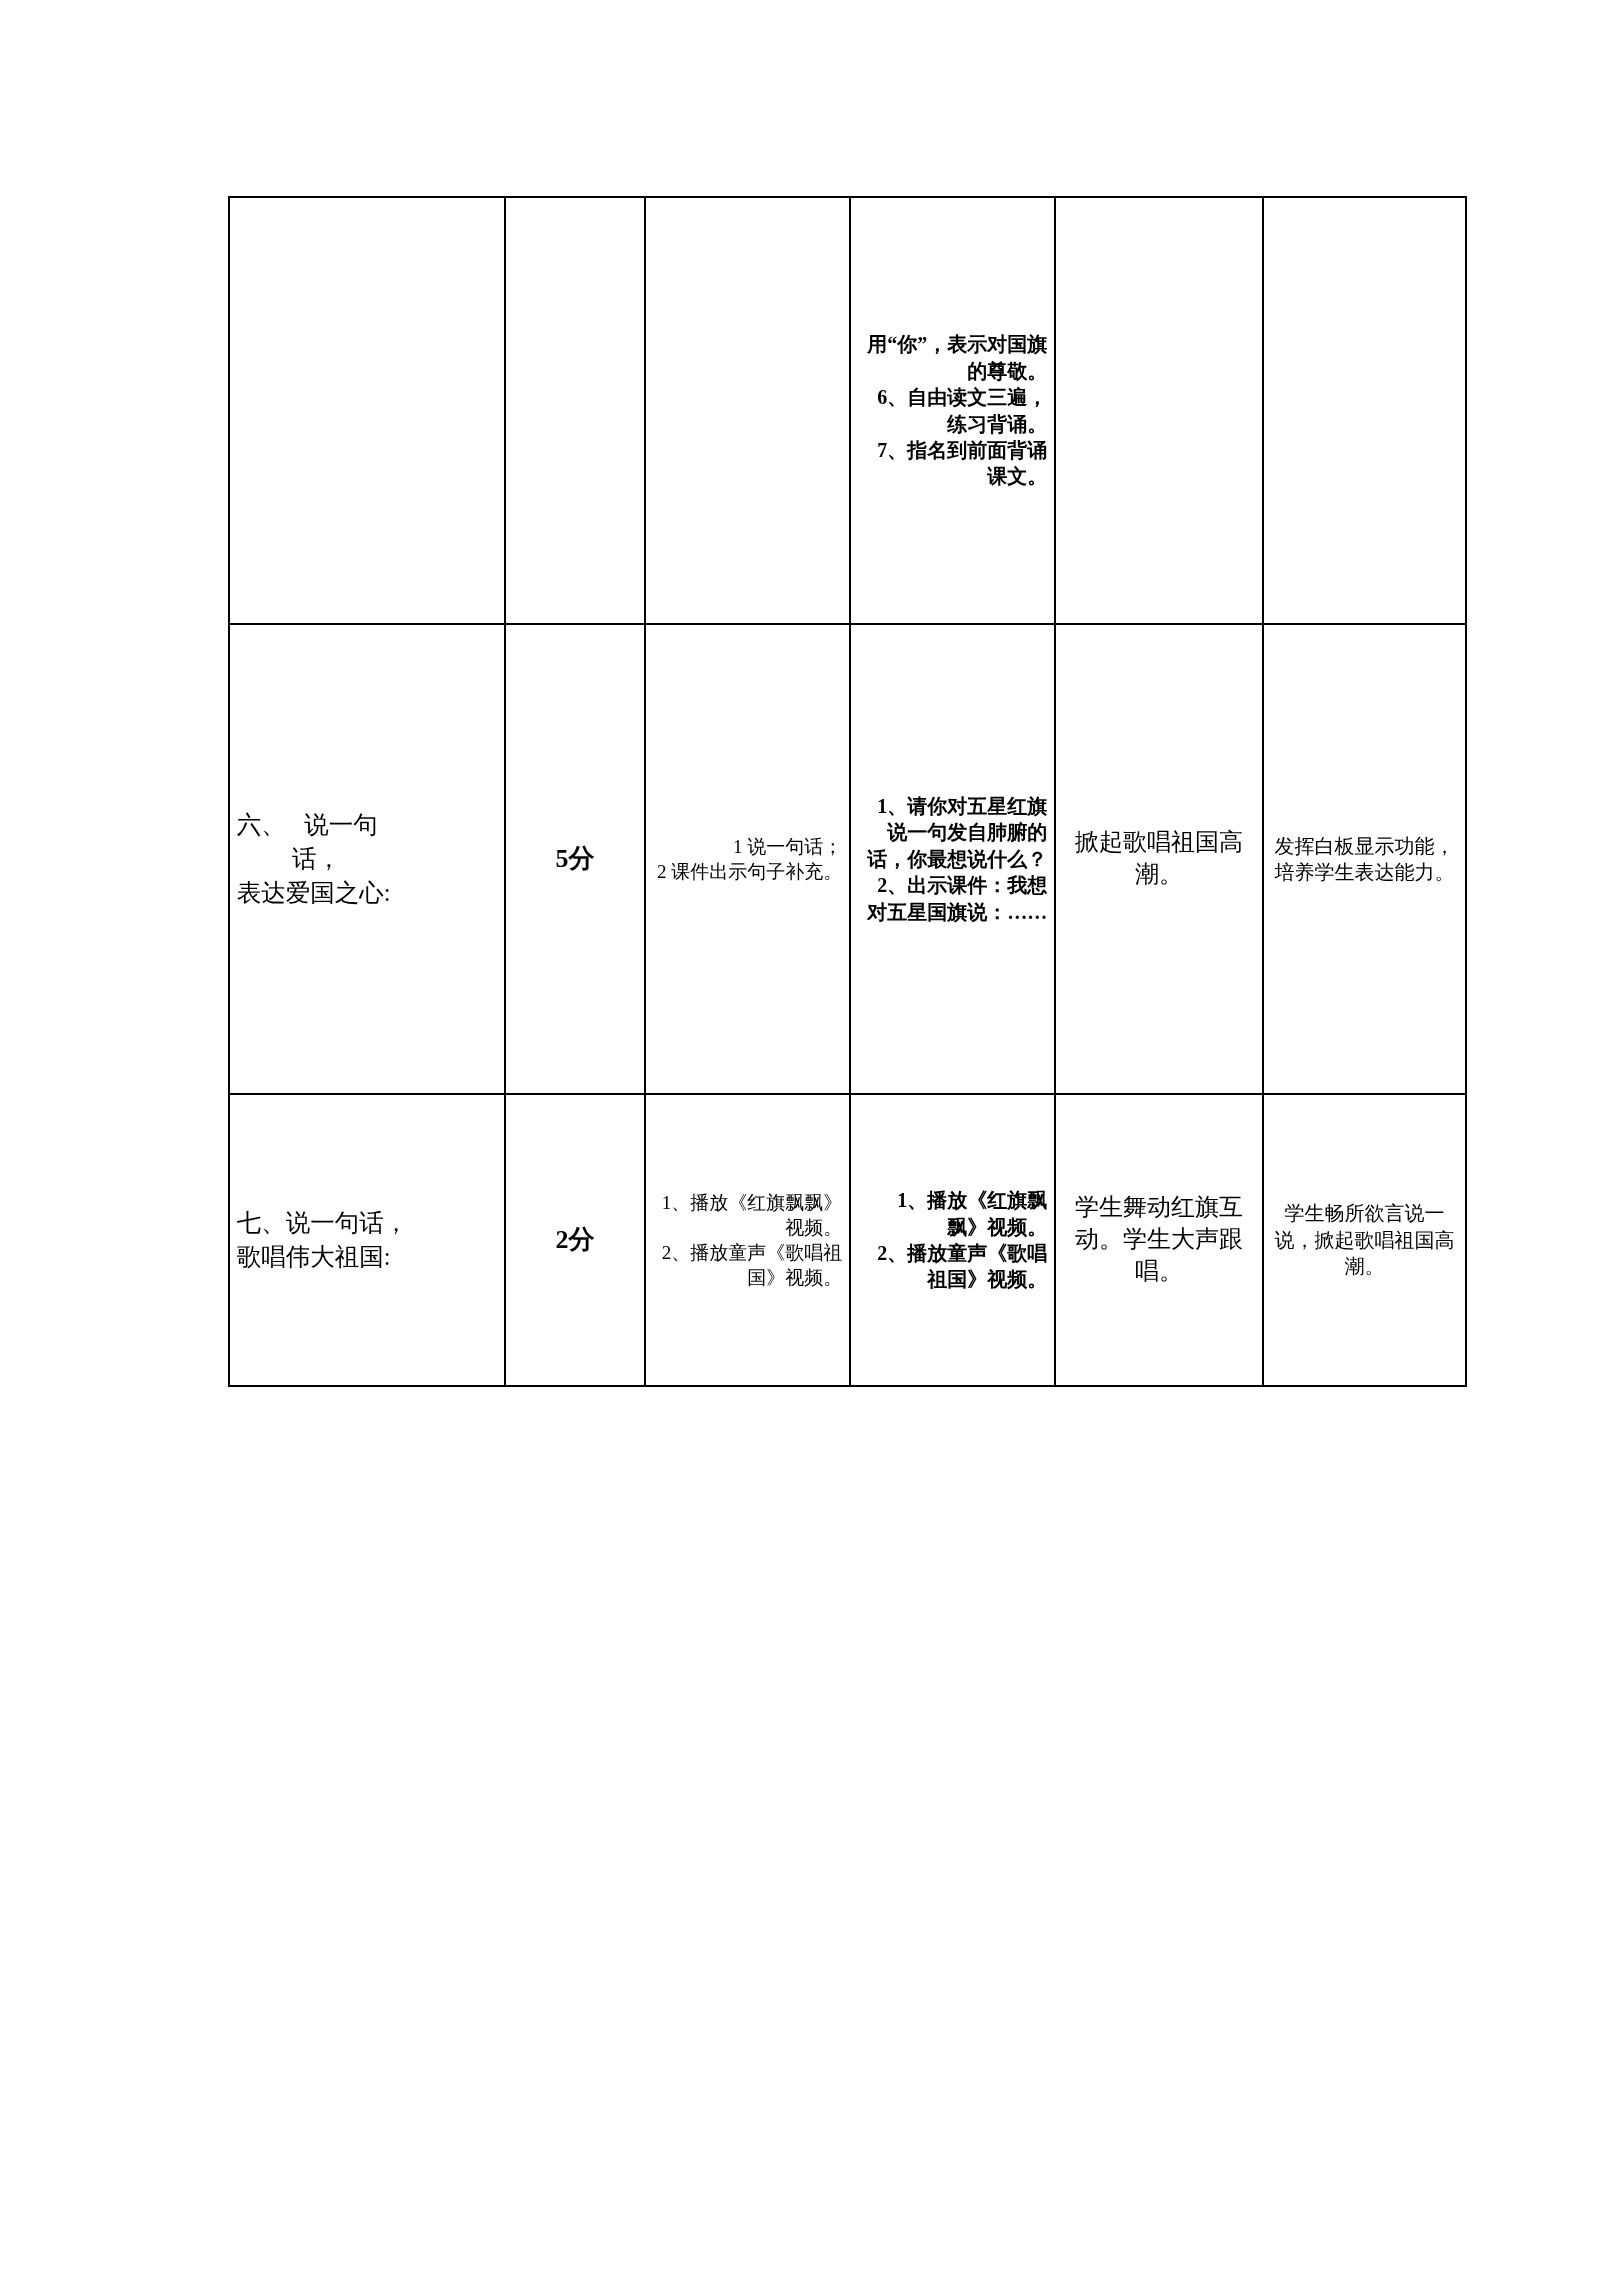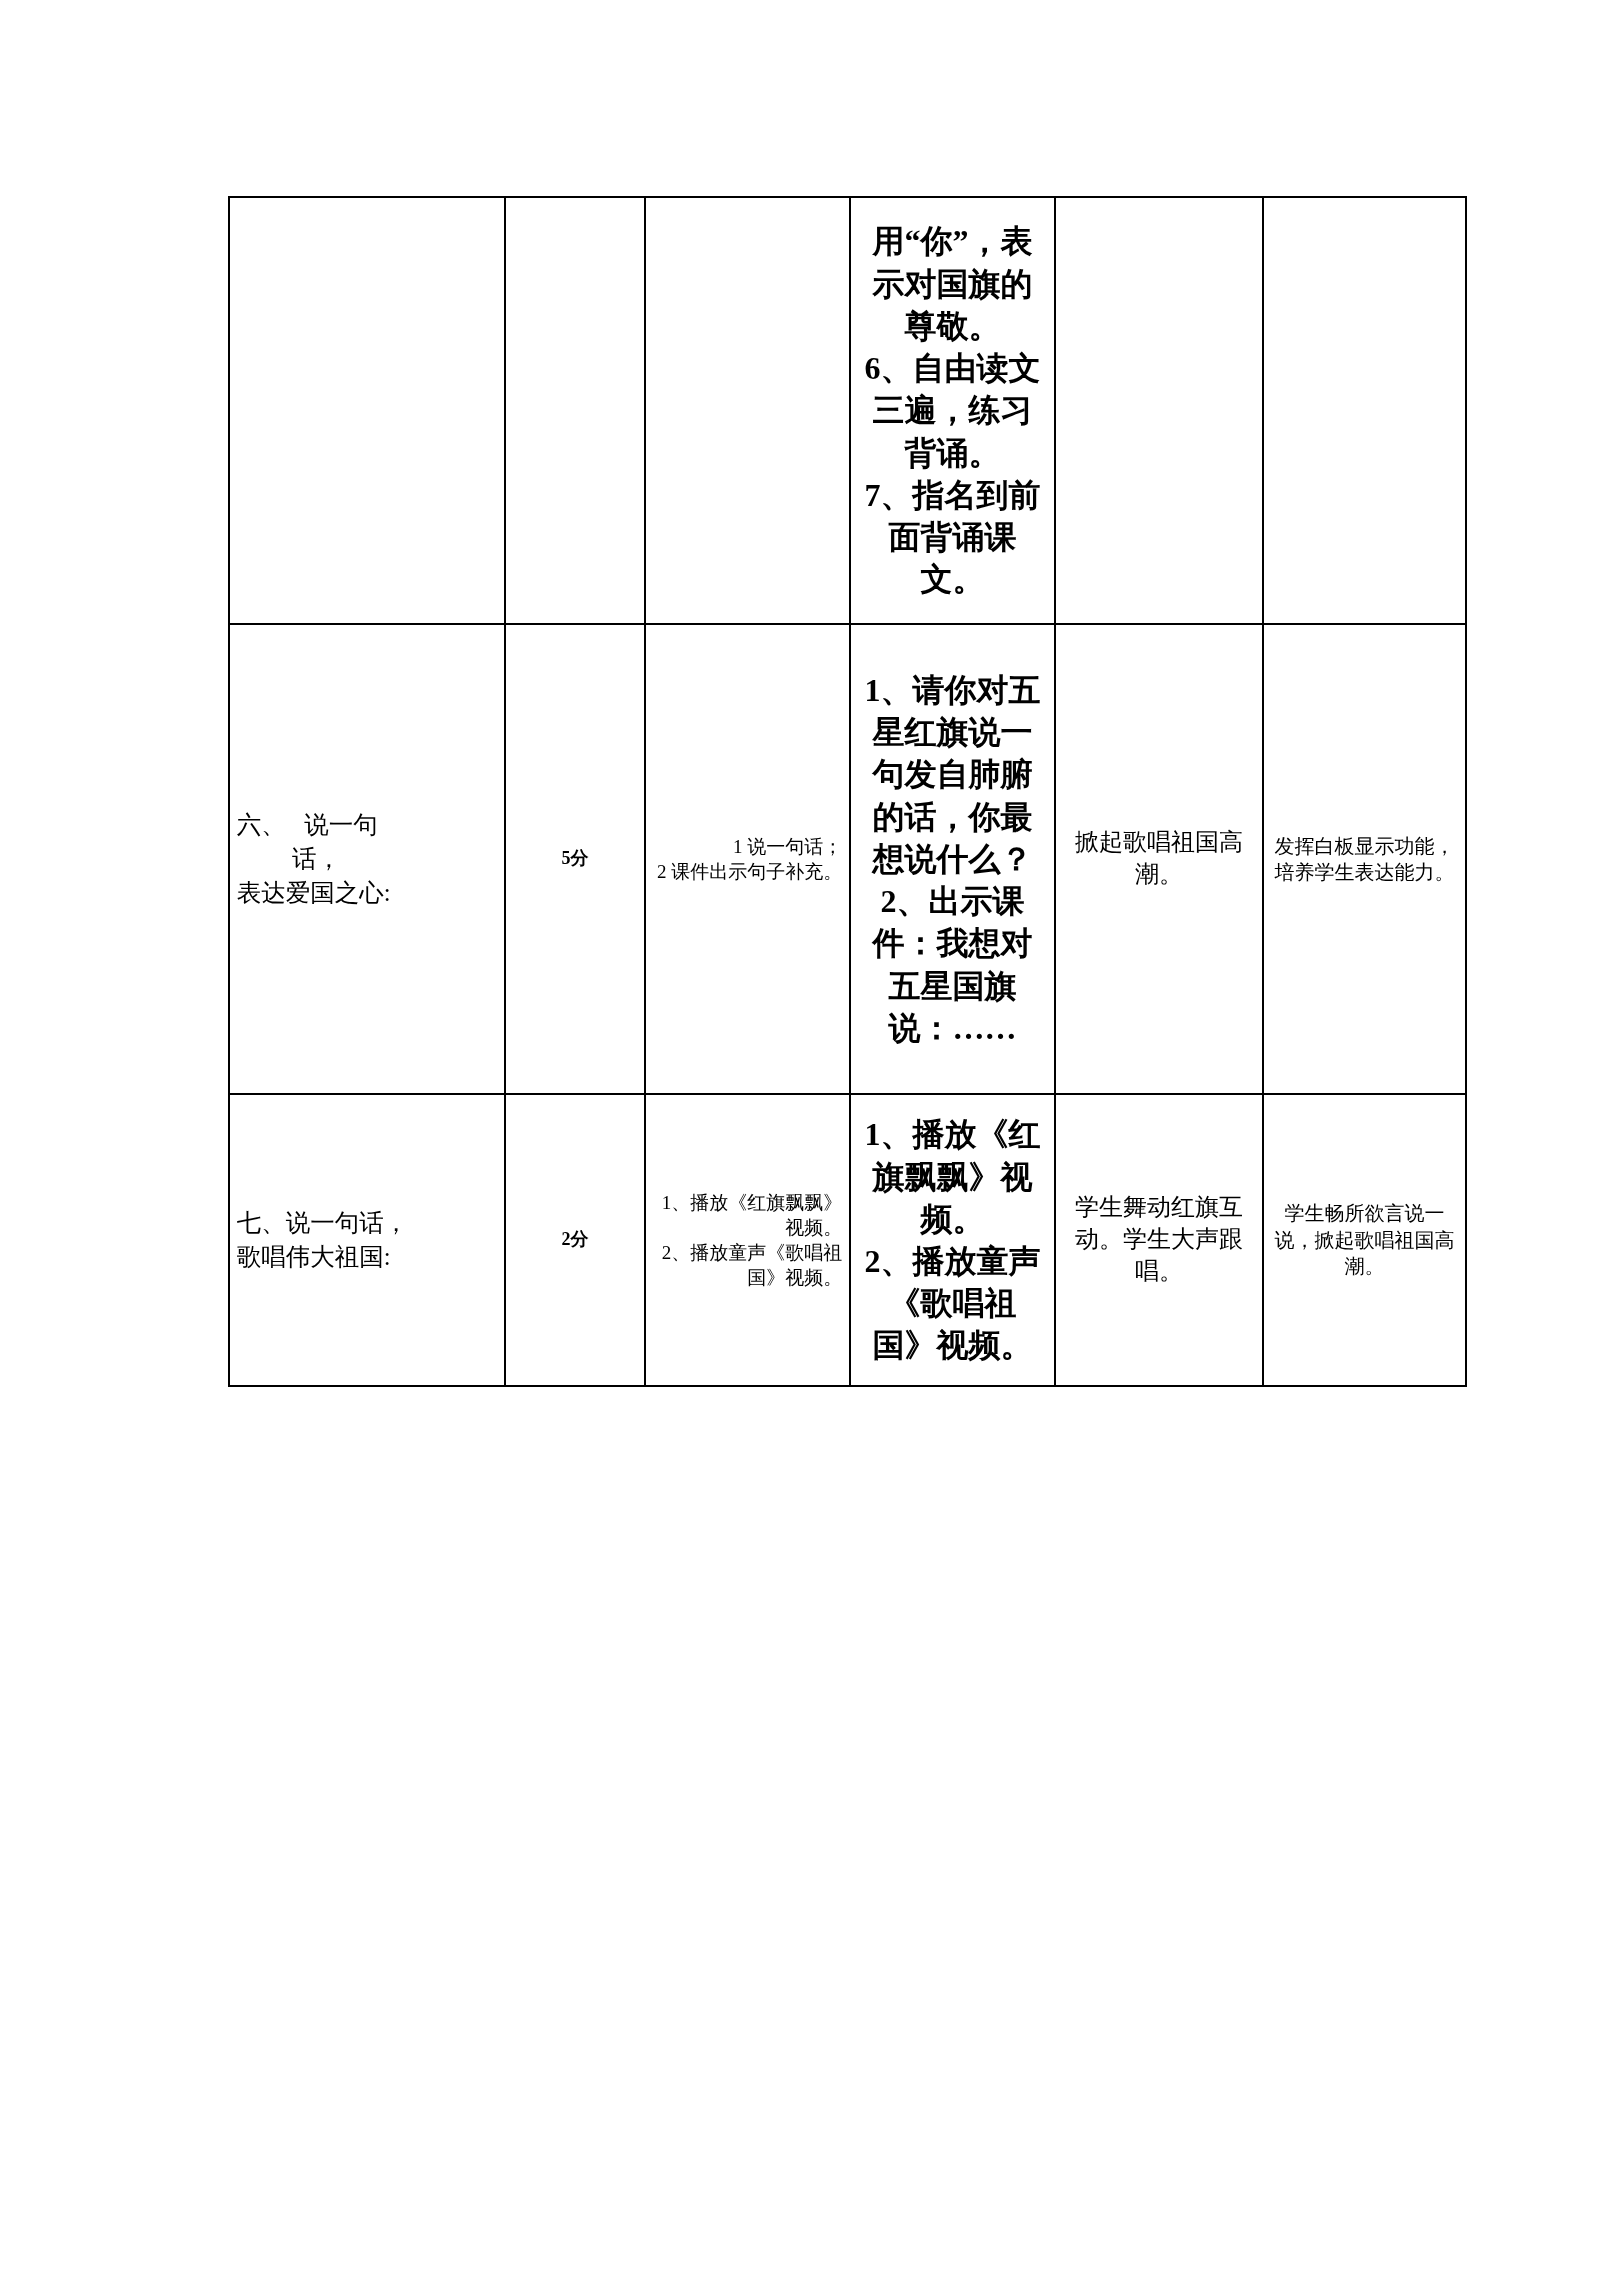--- a/index.html
+++ b/index.html
@@ -77,36 +77,36 @@
   .step-title {
     text-align: left;
     font-size: 24.5px;
     line-height: 1.40;
   }
 
   
   .time-value {
     text-align: center;
     font-weight: bold;
-    font-size: 18px;
+    font-size: 26px;
     line-height: 1.30;
   }
 
   
   .teacher-text {
     text-align: right;
     font-weight: normal;
     font-size: 19px;
     line-height: 1.32;
   }
 
   .detail-text {
-    text-align: center;
+    text-align: right;
     font-weight: bold;
-    font-size: 32px;
+    font-size: 20px;
     line-height: 1.32;
   }
 
   .student-text {
     text-align: center;
     font-size: 24px;
     line-height: 1.32;
   }
 
   .board-text {

